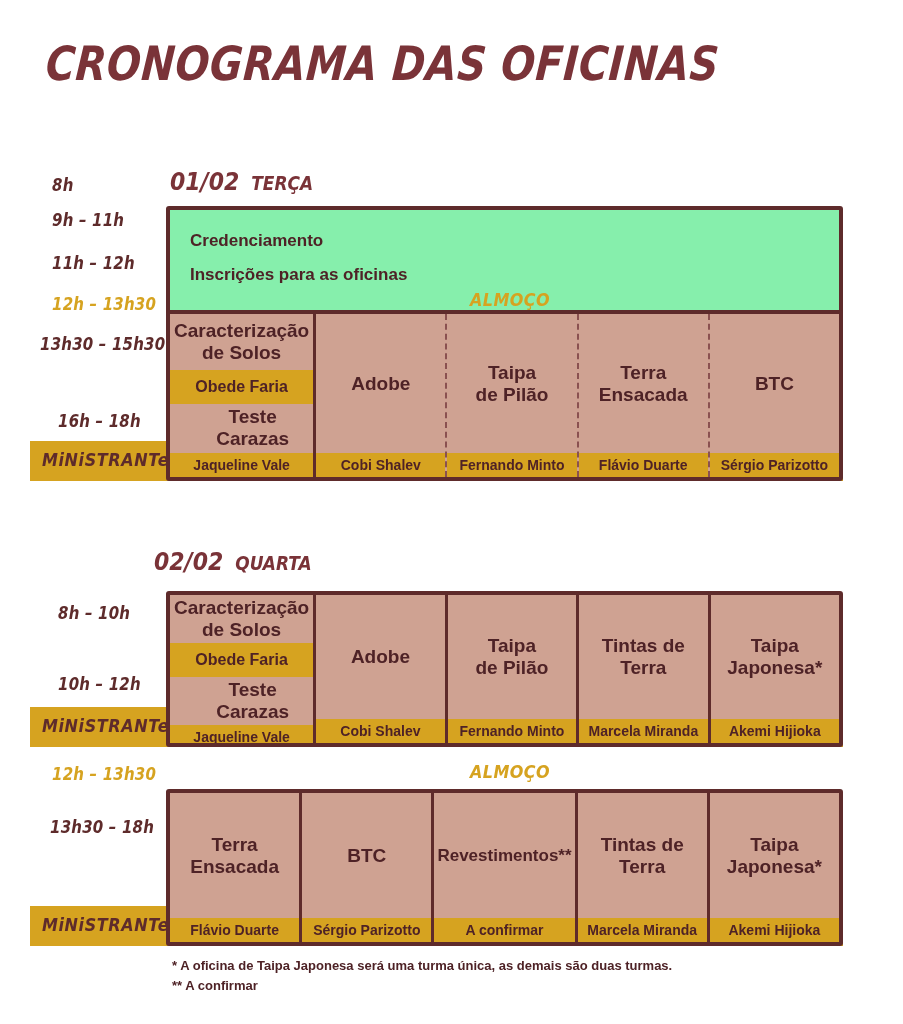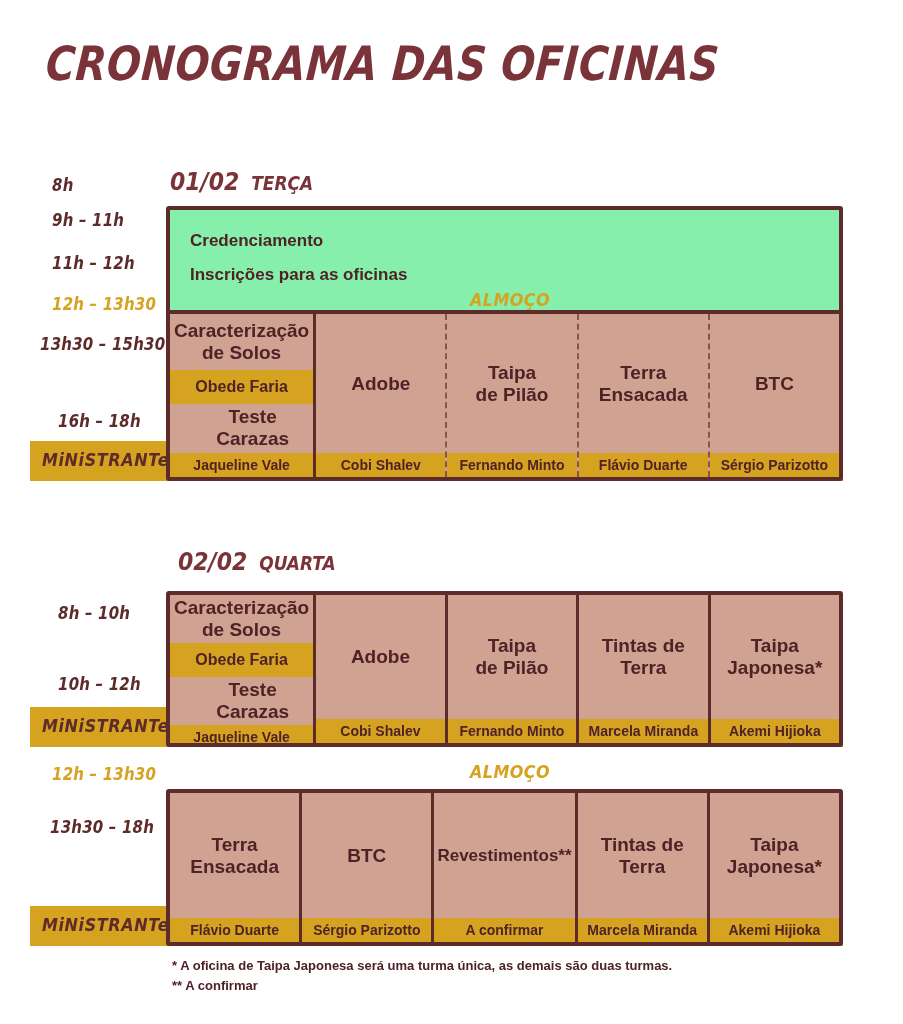--- a/index.html
+++ b/index.html
@@ -265,21 +265,21 @@
     <div class="wcol">
       <div class="wtop">Terra<br>Ensacada</div>
       <div class="wbottom">Flávio Duarte</div>
     </div>
     <div class="wcol">
       <div class="wtop">BTC</div>
       <div class="wbottom">Sérgio Parizotto</div>
     </div>
   </div>
 
-  <div class="day-head" style="left:178px; top:549px;">
+  <div class="day-head" style="left:154px; top:549px;">
     <span class="date">02/02</span><span class="dow">QUARTA</span>
   </div>
 
   <div class="tlabel" style="left:58px; top:604px;">8h – 10h</div>
   <div class="tlabel" style="left:58px; top:675px;">10h – 12h</div>
   <div class="tlabel gold" style="left:52px; top:765px;">12h – 13h30</div>
   <div class="tlabel" style="left:50px; top:818px;">13h30 – 18h</div>
 
   <div class="minband" style="top:707px; width:813px;"></div>
   <div class="minband-label" style="left:42px; top:716px;">MiNiSTRANTe</div>

